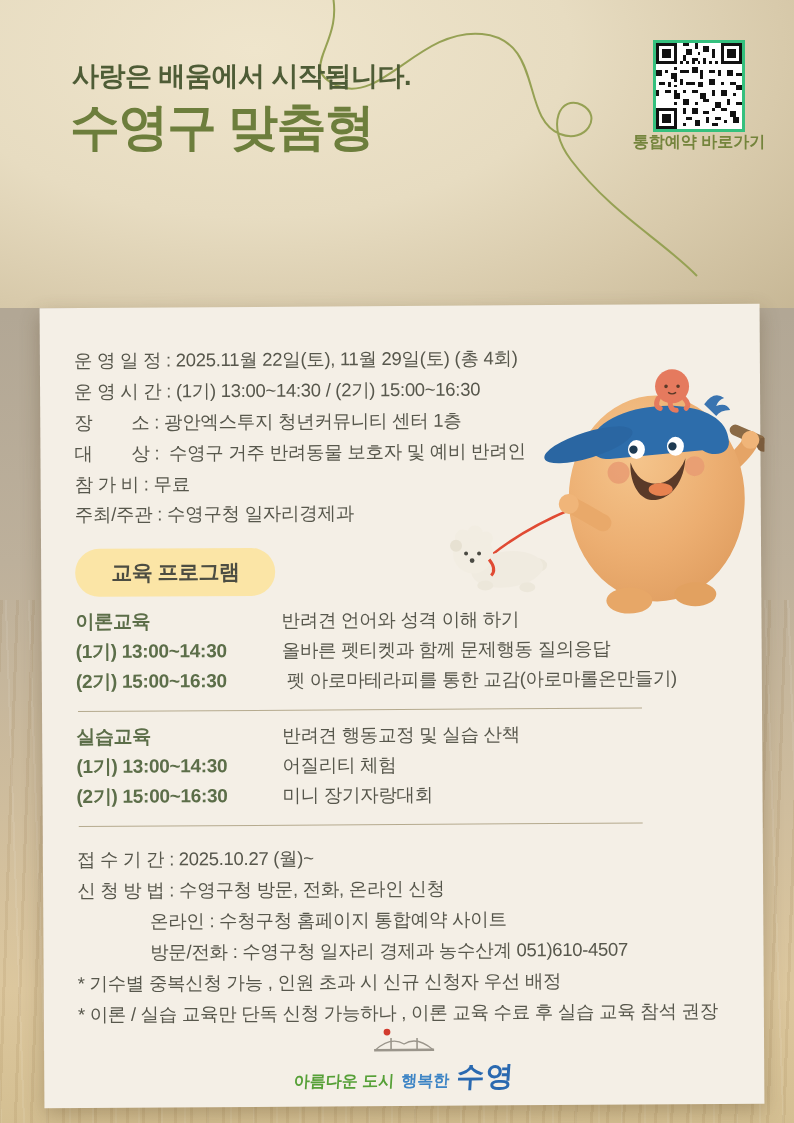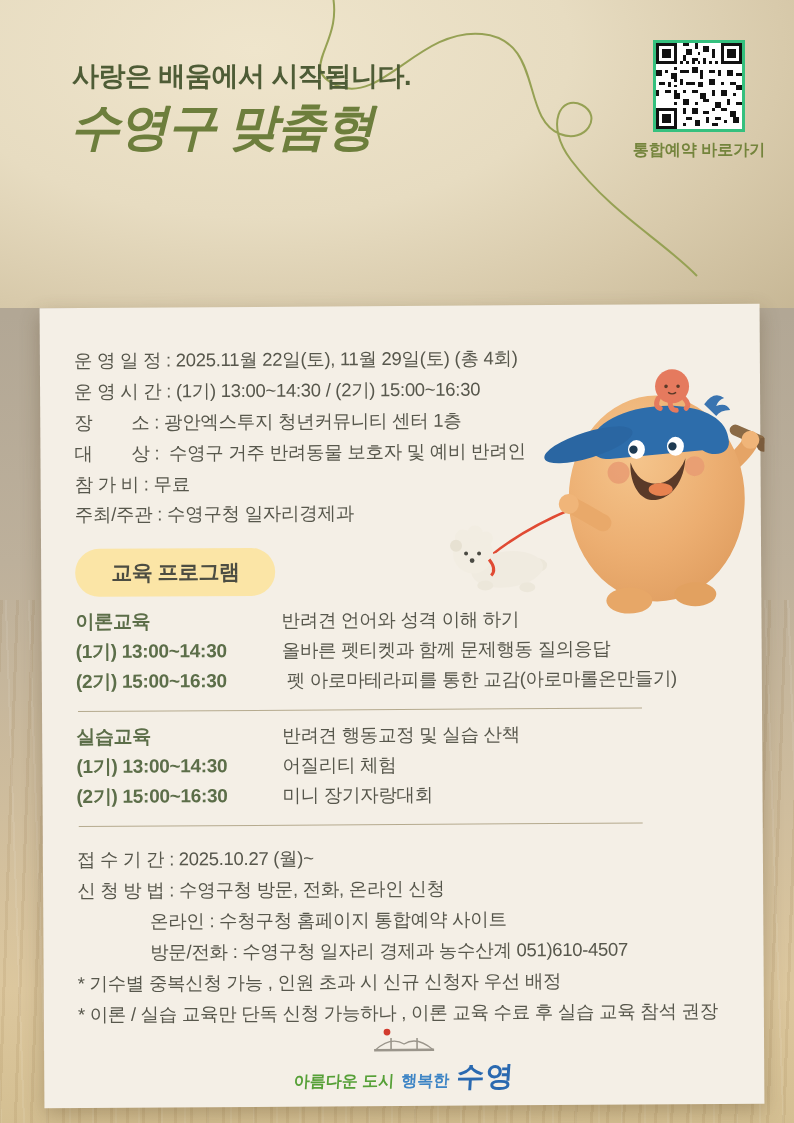--- a/index.html
+++ b/index.html
@@ -9,25 +9,25 @@
   
   .wood-grain{position:absolute;left:0;right:0;top:600px;bottom:0;pointer-events:none;
       background:repeating-linear-gradient(92deg,rgba(130,95,45,.10) 0 3px,rgba(255,255,255,0) 3px 16px),
                  repeating-linear-gradient(88deg,rgba(255,255,255,.08) 0 2px,rgba(255,255,255,0) 2px 23px);}
   
   .header{position:absolute;left:0;top:0;width:794px;height:308px;
       background:radial-gradient(95% 130% at 32% 16%,#efe5cc 0%,#e7dcc1 42%,#d8caab 70%,#c5b593 100%);}
   .squiggle{position:absolute;left:0;top:0;width:794px;height:308px;pointer-events:none;}
   .tagline{position:absolute;left:72px;top:58px;font-size:27px;font-weight:600;color:#4e5c36;letter-spacing:-0.5px;}
   .big-title{position:absolute;left:70px;top:96px;font-size:50px;line-height:1.26;font-weight:800;
-             color:#6d7e3c;letter-spacing:-1.5px;font-style:italic;}
+             color:#6d7e3c;letter-spacing:-1.5px;}
   .subtitle{position:absolute;left:72px;top:243px;font-size:36px;font-weight:700;color:#5d6f3a;letter-spacing:-1px;}
   .qr-wrap{position:absolute;left:649px;top:40px;width:100px;text-align:center;}
   .qr-box{width:92px;height:92px;margin:0 auto;background:#fff;border:3px solid #35c07e;box-sizing:border-box;}
-  .qr-label{margin-top:8px;font-size:16px;font-weight:600;color:#74843c;white-space:nowrap;margin-left:-26px;width:152px;}
+  .qr-label{font-size:16px;font-weight:600;color:#74843c;white-space:nowrap;margin-left:-26px;width:152px;}
   
   .paper{position:absolute;left:42px;top:306px;width:720px;height:800px;background:#f4efe6;
          transform:rotate(-0.35deg);box-shadow:0 7px 20px rgba(80,60,30,.30);
          box-sizing:border-box;padding:22px 34px 0 34px;}
   .badge{display:inline-block;background:#fbe5a6;color:#4c4d42;font-weight:700;font-size:21px;
          padding:10px 36px;border-radius:27px;letter-spacing:-0.5px;}
   .rows{margin-top:16px;}
   .row{font-size:18.5px;color:#57574c;line-height:1.67;white-space:pre-wrap;letter-spacing:-0.3px;}
   .section{margin-top:18px;}
   .prog-block{display:flex;margin-top:10px;}

